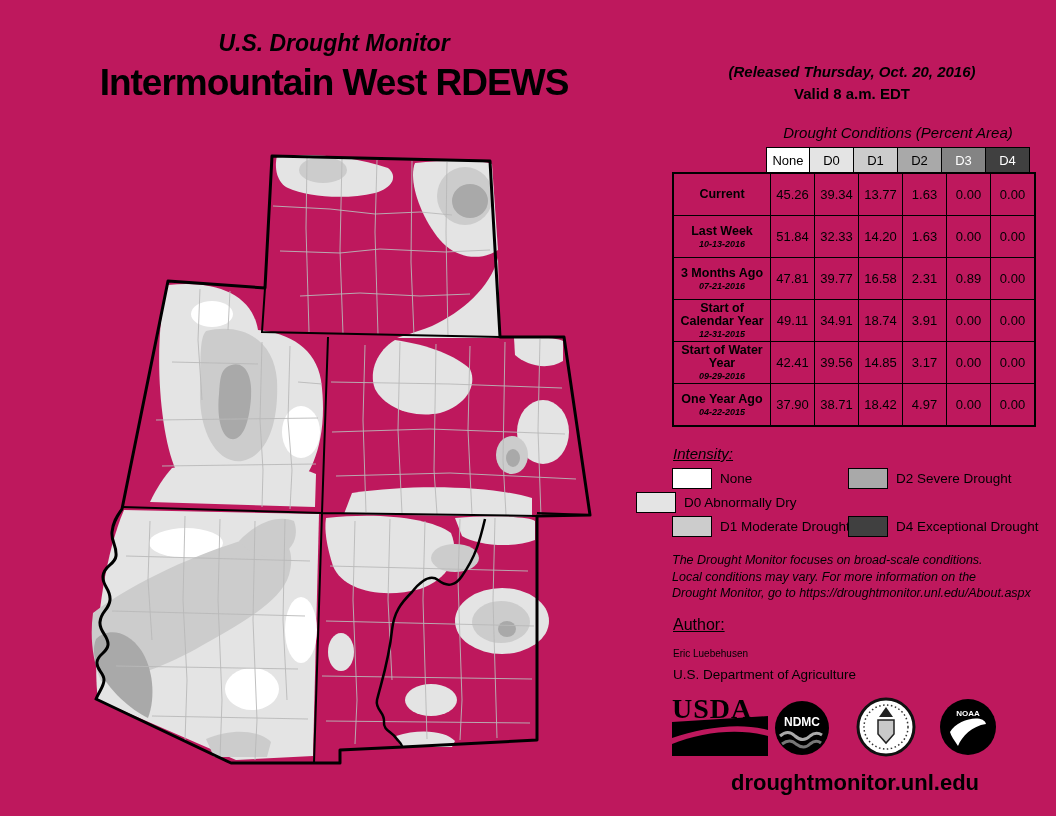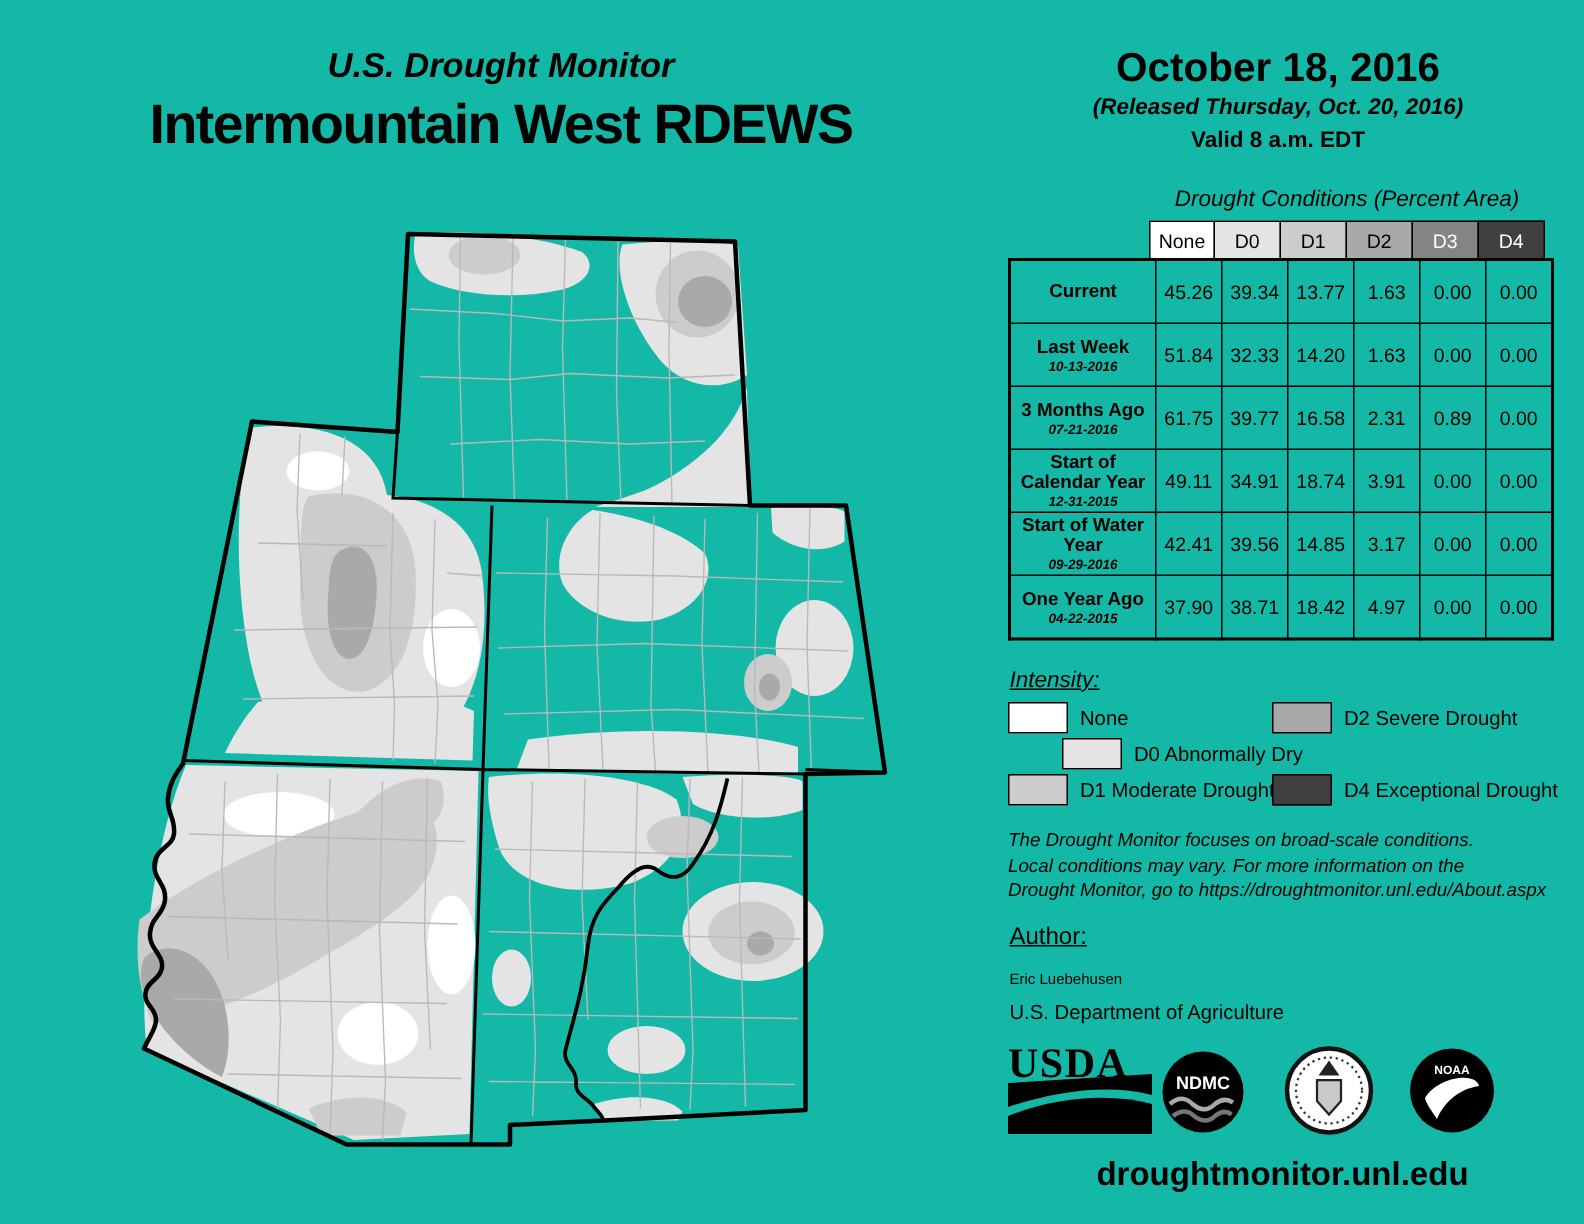--- a/index.html
+++ b/index.html
@@ -1,16 +1,16 @@
 <!DOCTYPE html>
 <html><head>
 <meta charset="utf-8">
 <style>
   html,body{margin:0;padding:0;background:#fff;}
-  .page{position:relative;width:1056px;height:816px;background:#14b8a6;overflow:hidden;
+  .page{position:relative;width:1056px;height:816px;background:#be185d;overflow:hidden;
         font-family:"Liberation Sans", sans-serif;color:#000;}
   .abs{position:absolute;}
   
   .supertitle{left:0;top:30px;width:668px;text-align:center;font-size:23px;font-weight:bold;font-style:italic;}
   .maintitle{left:0;top:62px;width:668px;text-align:center;font-size:37px;font-weight:bold;letter-spacing:-1px;}
   .date-line{left:672px;top:30px;width:360px;text-align:center;font-size:27px;font-weight:bold;}
   .released-line{left:672px;top:63px;width:360px;text-align:center;font-size:15px;font-weight:bold;font-style:italic;}
   .valid-line{left:672px;top:85px;width:360px;text-align:center;font-size:15px;font-weight:bold;}
   
   .tbl-title{left:766px;top:124px;width:264px;text-align:center;font-size:15px;font-style:italic;}
@@ -40,21 +40,20 @@
   .map-svg{position:absolute;left:0;top:0;width:660px;height:816px;}
   .logo-svg{position:absolute;left:668px;top:694px;width:340px;height:70px;}
 </style>
 </head>
 <body>
 
 <div class="page">
 
   <div class="abs supertitle">U.S. Drought Monitor</div>
   <div class="abs maintitle">Intermountain West RDEWS</div>
-  <div class="abs date-line">October 18, 2016</div>
   <div class="abs released-line">(Released Thursday, Oct. 20, 2016)</div>
   <div class="abs valid-line">Valid 8 a.m. EDT</div>
 
   <svg class="map-svg" viewBox="0 0 660 816">
 
     <g>
       <path d="M277,156 C310,153 355,156 388,168 C398,176 393,188 375,193 C345,200 308,197 288,188 C277,183 274,168 277,156 Z" fill="#e4e4e4"></path>
       <path d="M415,163 C445,160 482,160 492,164 L498,250 C480,262 455,258 440,240 C420,216 408,180 415,163 Z" fill="#e4e4e4"></path>
       <path d="M498,258 C490,288 462,312 432,326 C414,333 402,336 397,338 L500,338 Z" fill="#e4e4e4"></path>
       <path d="M168,285 C214,280 252,293 258,330 C290,333 316,349 321,380 C329,438 312,478 290,494 C252,507 196,498 176,470 C158,430 153,332 168,285 Z" fill="#e4e4e4"></path>
@@ -154,21 +153,21 @@
         <td>14.20</td>
         <td>1.63</td>
         <td>0.00</td>
         <td>0.00</td>
       </tr>
       <tr>
         <td class="rowlabel">
             <div class="rl-main">3 Months Ago</div>
             <div class="rl-date">07-21-2016</div>
           </td>
-        <td>61.75</td>
+        <td>47.81</td>
         <td>39.77</td>
         <td>16.58</td>
         <td>2.31</td>
         <td>0.89</td>
         <td>0.00</td>
       </tr>
       <tr>
         <td class="rowlabel">
             <div class="rl-main">Start of Calendar Year</div>
             <div class="rl-date">12-31-2015</div>
@@ -205,21 +204,21 @@
         <td>0.00</td>
       </tr>
     </tbody>
   </table>
 
   <div class="abs intensity-h">Intensity:</div>
   <div class="legend-item" style="left:672px;top:468px;">
     <span class="swatch" style="background: rgb(255, 255, 255);"></span>
     <span class="legend-label">None</span>
   </div>
-  <div class="legend-item" style="left:708px;top:492px;text-align:right;">
+  <div class="legend-item" style="left:636px;top:492px;text-align:right;">
     <span class="swatch" style="background: rgb(228, 228, 228);"></span>
     <span class="legend-label">D0 Abnormally Dry</span>
   </div>
   <div class="legend-item" style="left:672px;top:516px;">
     <span class="swatch" style="background: rgb(204, 204, 204);"></span>
     <span class="legend-label">D1 Moderate Drought</span>
   </div>
   <div class="legend-item" style="left:848px;top:468px;justify-content:space-between;">
     <span class="swatch" style="background: rgb(169, 169, 169);"></span>
     <span class="legend-label">D2 Severe Drought</span>

